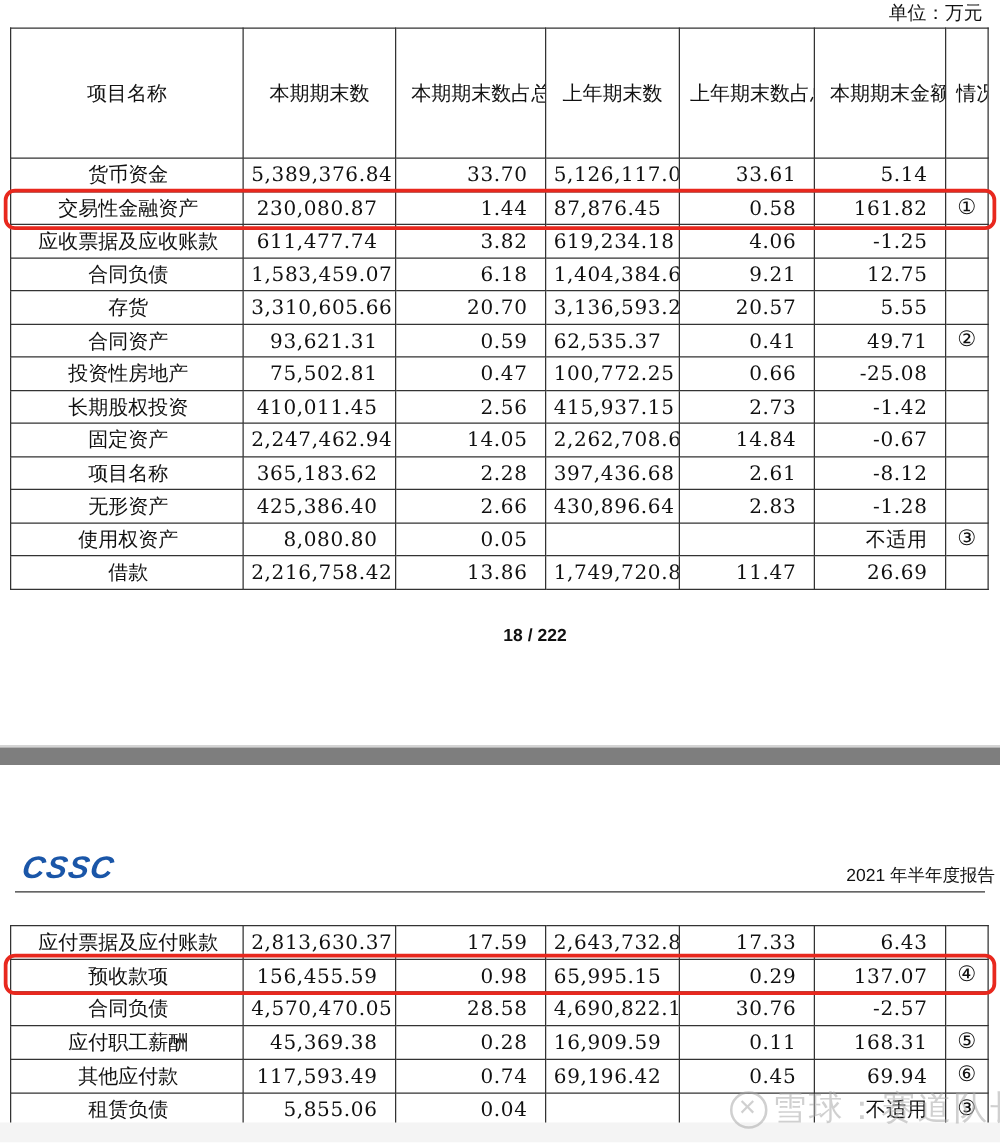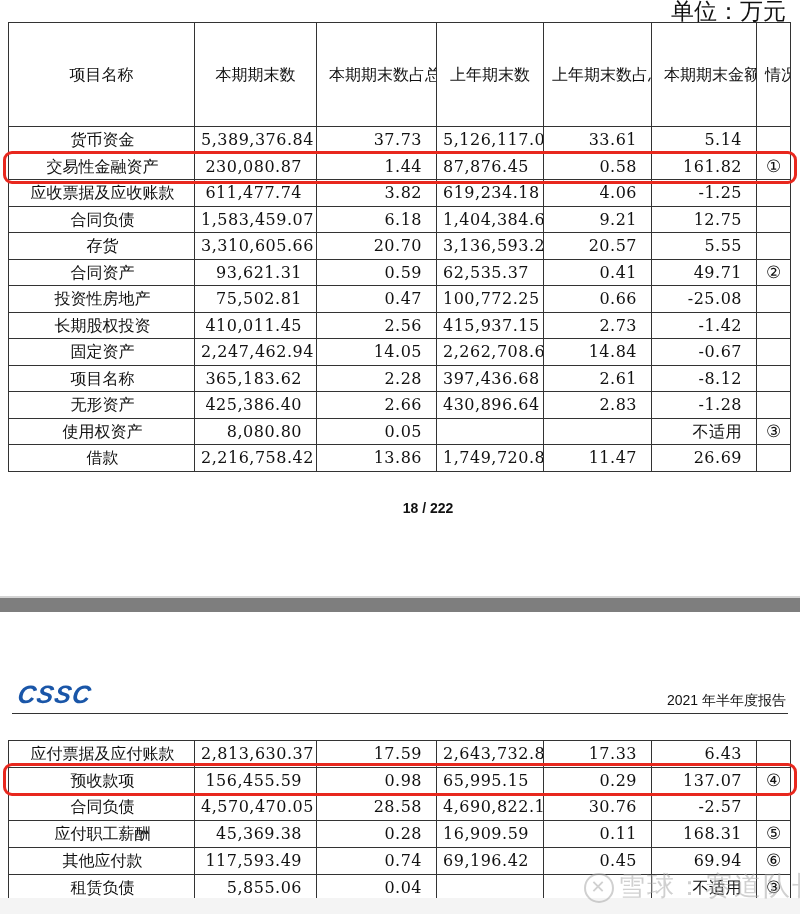--- a/index.html
+++ b/index.html
@@ -1,38 +1,38 @@
 <!DOCTYPE html>
 <html><head>
 <meta charset="utf-8">
 <style>
   html, body { margin:0; padding:0; background:#ffffff; }
   body { width:800px; height:914px; position:relative; overflow:hidden;
          font-family:"DejaVu Serif","Liberation Serif",serif; color:#111; }
-  .unit { position:absolute; right:14px; top:0px; font-size:23px; line-height:22px; }
+  .unit { position:absolute; right:14px; top:0px; font-size:15px; line-height:22px;font-family:Liberation Serif, serif; }
   table.fin { position:absolute; left:8px; border-collapse:collapse; table-layout:fixed; width:782px; }
   table.fin td, table.fin th { border:1px solid #333; font-weight:normal; font-size:16px; padding:0 6px; white-space:nowrap; overflow:hidden; }
   table.fin th { line-height:24px; vertical-align:middle; }
   table.fin td.name { text-align:center; padding-left:8px; }
   table.fin td.num { text-align:right; padding-right:14px; letter-spacing:0.5px; }
   table.fin td.note { text-align:center; padding:0; font-size:17px; }
   #t1 { top:22px; }
   #t1 thead th { height:103px; }
   #t1 tbody td { height:25.5px; line-height:25.5px; }
   #t2 { top:740px; }
   #t2 tbody td { height:25.7px; line-height:25.7px; }
   th.vert { white-space:normal; line-height:26px; padding:0 2px; }
   .hl { position:absolute; border:3px solid #e8281e; border-radius:9px; pointer-events:none; }
   .pagenum { position:absolute; top:500px; left:0; width:800px; text-align:center;
              font-family:"Liberation Sans","DejaVu Sans",sans-serif; font-weight:bold; font-size:14px; color:#111;margin-left:28px; }
   .sep-top { position:absolute; left:0; top:596px; width:800px; height:2px; background:#d4d4d4; }
   .sep { position:absolute; left:0; top:598px; width:800px; height:14px; background:#7e7e7e; }
   .logo { position:absolute; left:18px; top:680px; font-family:"Liberation Sans","DejaVu Sans",sans-serif;
           font-weight:bold; font-style:italic; font-size:25px; color:#1a56a8; letter-spacing:1px; transform:skewX(-10deg); }
-  .report-title { position:absolute; right:14px; top:692px; font-size:14px; font-family:"Liberation Sans","DejaVu Sans",sans-serif; color:#111; }
+  .report-title { position:absolute; right:4px; top:692px; font-size:14px; font-family:"Liberation Sans","DejaVu Sans",sans-serif; color:#111; }
   .hdr-line { position:absolute; left:12px; top:713px; width:776px; height:1px; background:#333; }
   .bottom-fade { position:absolute; left:0; top:898px; width:800px; height:16px; background:#f4f4f4; }
   .watermark { position:absolute; left:584px; top:868px; font-size:27px; color:rgba(170,170,170,0.55);
                font-family:"DejaVu Sans","Liberation Sans",sans-serif; letter-spacing:2px; white-space:nowrap; }
   .watermark .wm-icon { display:inline-block; width:26px; height:26px; border:2px solid rgba(170,170,170,0.55); border-radius:50%;
                         text-align:center; line-height:24px; font-size:18px; vertical-align:middle; margin-right:4px; }
 </style>
 </head>
 <body>
 
@@ -56,21 +56,21 @@
       <th>上年期末数</th>
       <th class="vert" style="padding:0 8px;">上年期末数占总资产的比例（%）</th>
       <th class="vert" style="padding:0 12px;">本期期末金额较上年期末变动比例（%）</th>
       <th class="vert" style="padding:0 8px;">情况说明</th>
     </tr>
   </thead>
   <tbody id="t1body">
       <tr>
         <td class="name">货币资金</td>
         <td class="num">5,389,376.84</td>
-        <td class="num">37.73</td>
+        <td class="num">33.70</td>
         <td class="num">5,126,117.02</td>
         <td class="num">33.61</td>
         <td class="num">5.14</td>
         <td class="note"></td>
       </tr>
       <tr>
         <td class="name">交易性金融资产</td>
         <td class="num">230,080.87</td>
         <td class="num">1.44</td>
         <td class="num">87,876.45</td>

